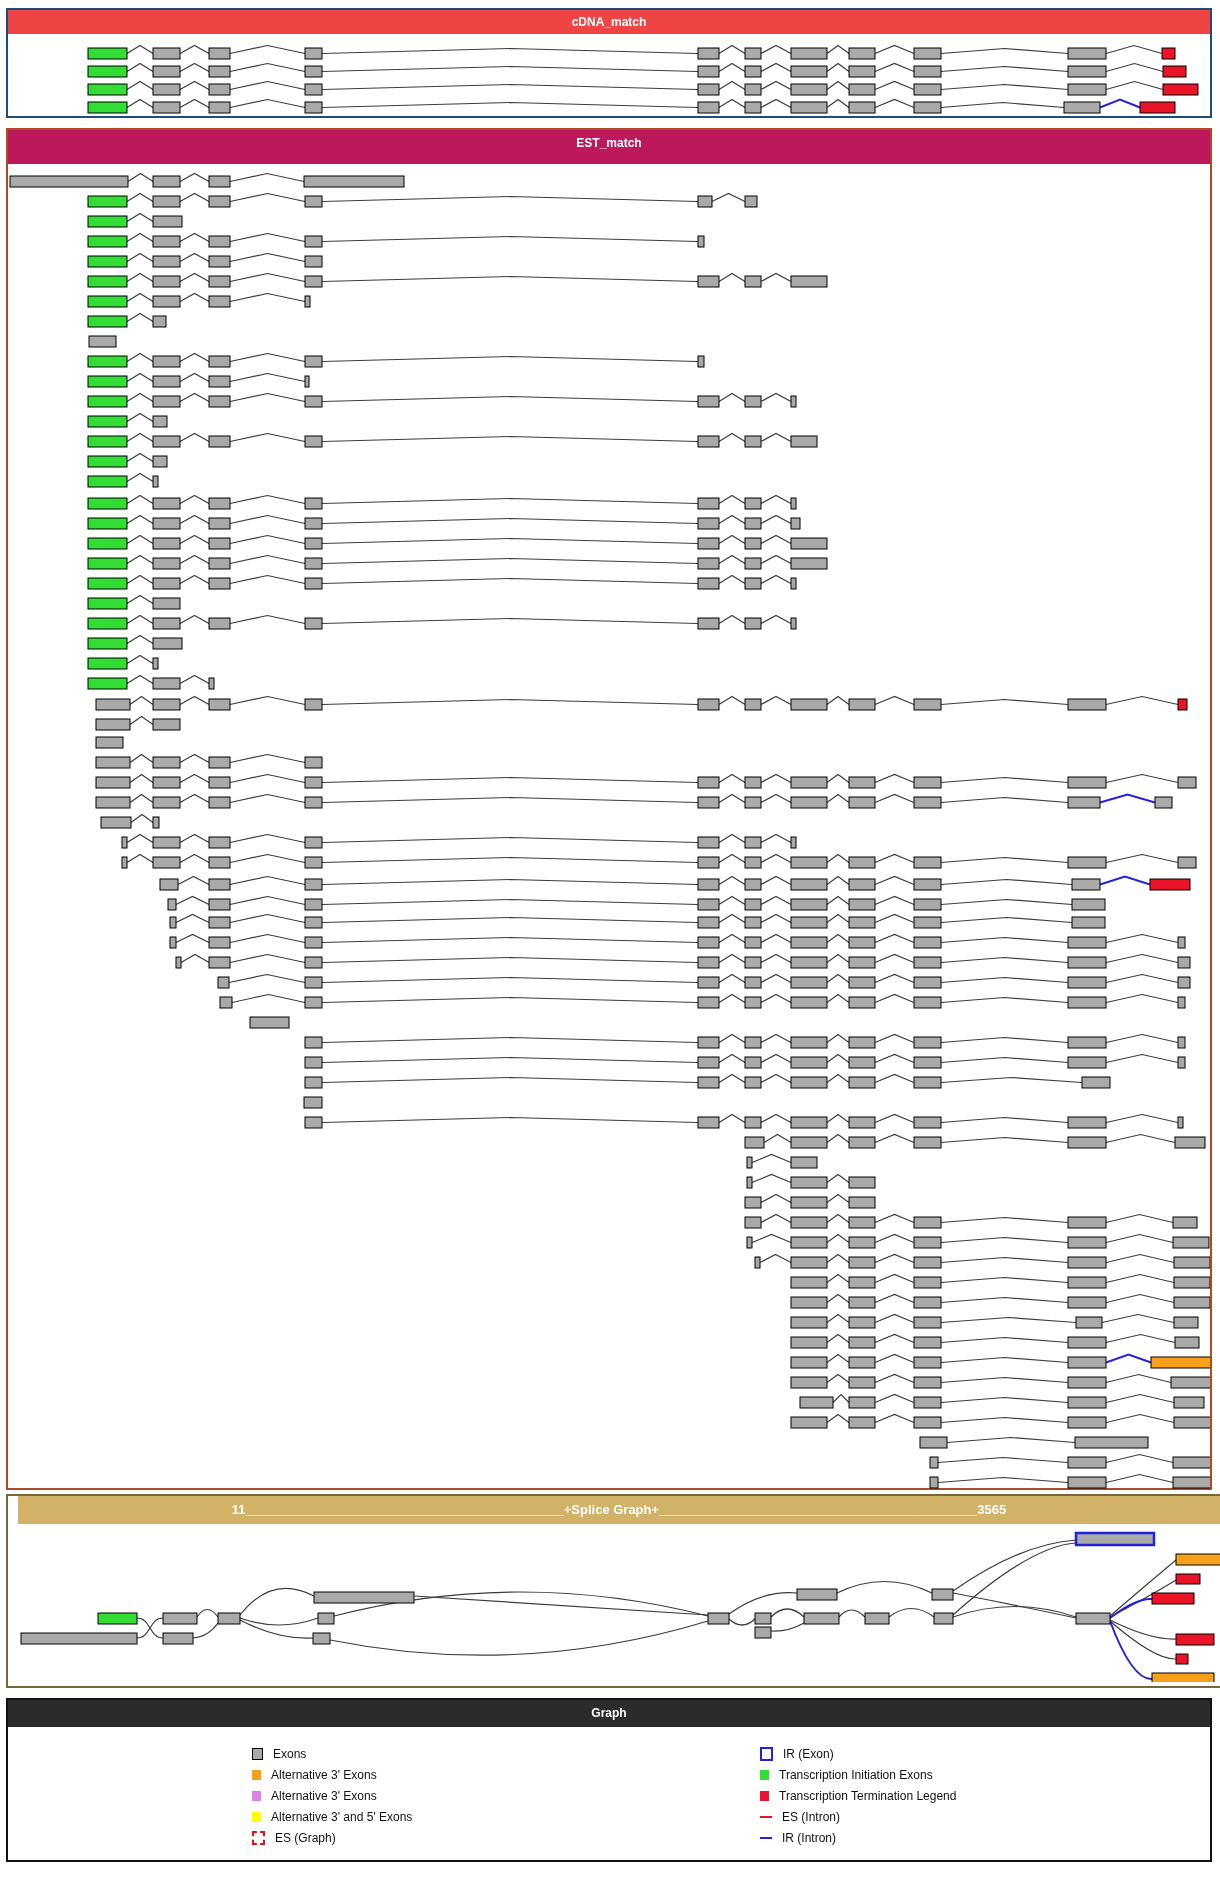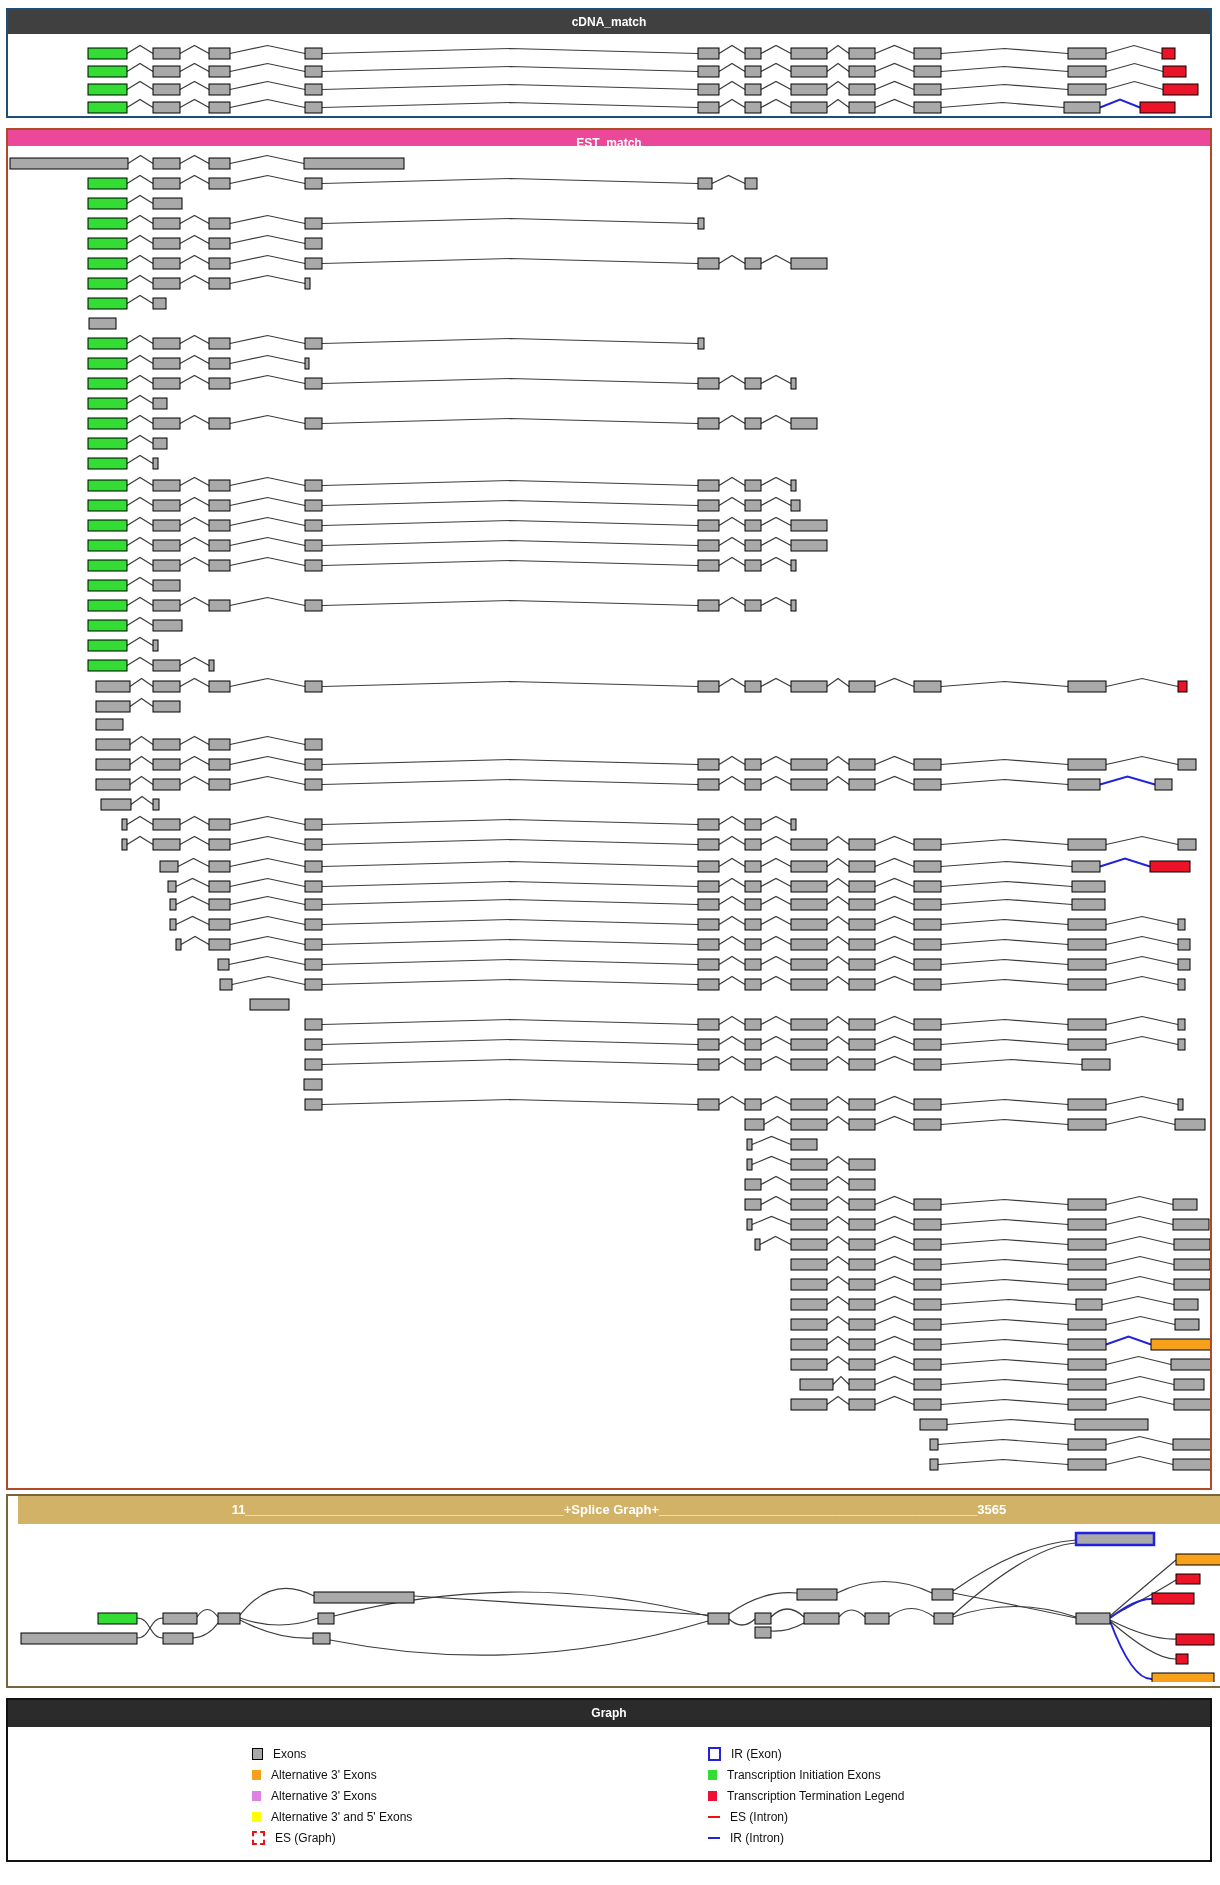--- a/index.html
+++ b/index.html
@@ -1,31 +1,31 @@
 <!DOCTYPE html>
 <html><head>
 <meta charset="utf-8">
 <style>
   html,body{margin:0;padding:0;background:#ffffff;}
   body{width:1220px;height:1885px;position:relative;font-family:"Liberation Sans",sans-serif;}
   .panel{position:absolute;left:6px;width:1202px;background:#ffffff;border-style:solid;border-width:2px;}
   .panel-header{width:100%;text-align:center;color:#ffffff;font-weight:bold;font-size:12px;white-space:nowrap;overflow:hidden;}
   #cdna-panel{top:8px;height:106px;border-color:#1d4e79;}
-  #cdna-panel .panel-header{height:24px;line-height:24px;background:#404040;}
+  #cdna-panel .panel-header{height:24px;line-height:24px;background:#ef4444;}
   #est-panel{top:128px;height:1358px;border-color:#b04a26;}
-  #est-panel .panel-header{height:16px;line-height:26px;background:#ec4899;}
+  #est-panel .panel-header{height:34px;line-height:26px;background:#be185d;}
   #splice-panel{top:1494px;height:190px;border-color:#77663c;padding-left:10px;}
   #splice-panel .panel-header{height:28px;line-height:28px;background:#d2b266;font-size:13px;}
   #legend-panel{top:1698px;height:160px;border-color:#111111;}
   #legend-panel .panel-header{height:27px;line-height:27px;background:#2b2b2b;}
   .track-svg{display:block;}
   #legend-body{position:relative;height:129px;font-size:12px;color:#111111;}
   .legend-col{position:absolute;top:16px;}
   #legend-col-left{left:244px;}
-  #legend-col-right{left:700px;text-align:center;}
+  #legend-col-right{left:752px;text-align:center;}
   .legend-row{height:21px;display:flex;align-items:center;}
   .legend-swatch{display:inline-block;margin-right:10px;}
   .sw-box{width:9px;height:10px;}
   .sw-outline{width:9px;height:10px;background:#ffffff;}
   .sw-line{width:12px;height:0;border-top-width:2px;border-top-style:solid;}
 </style>
 </head>
 <body>
 
 <div class="panel" id="cdna-panel">

